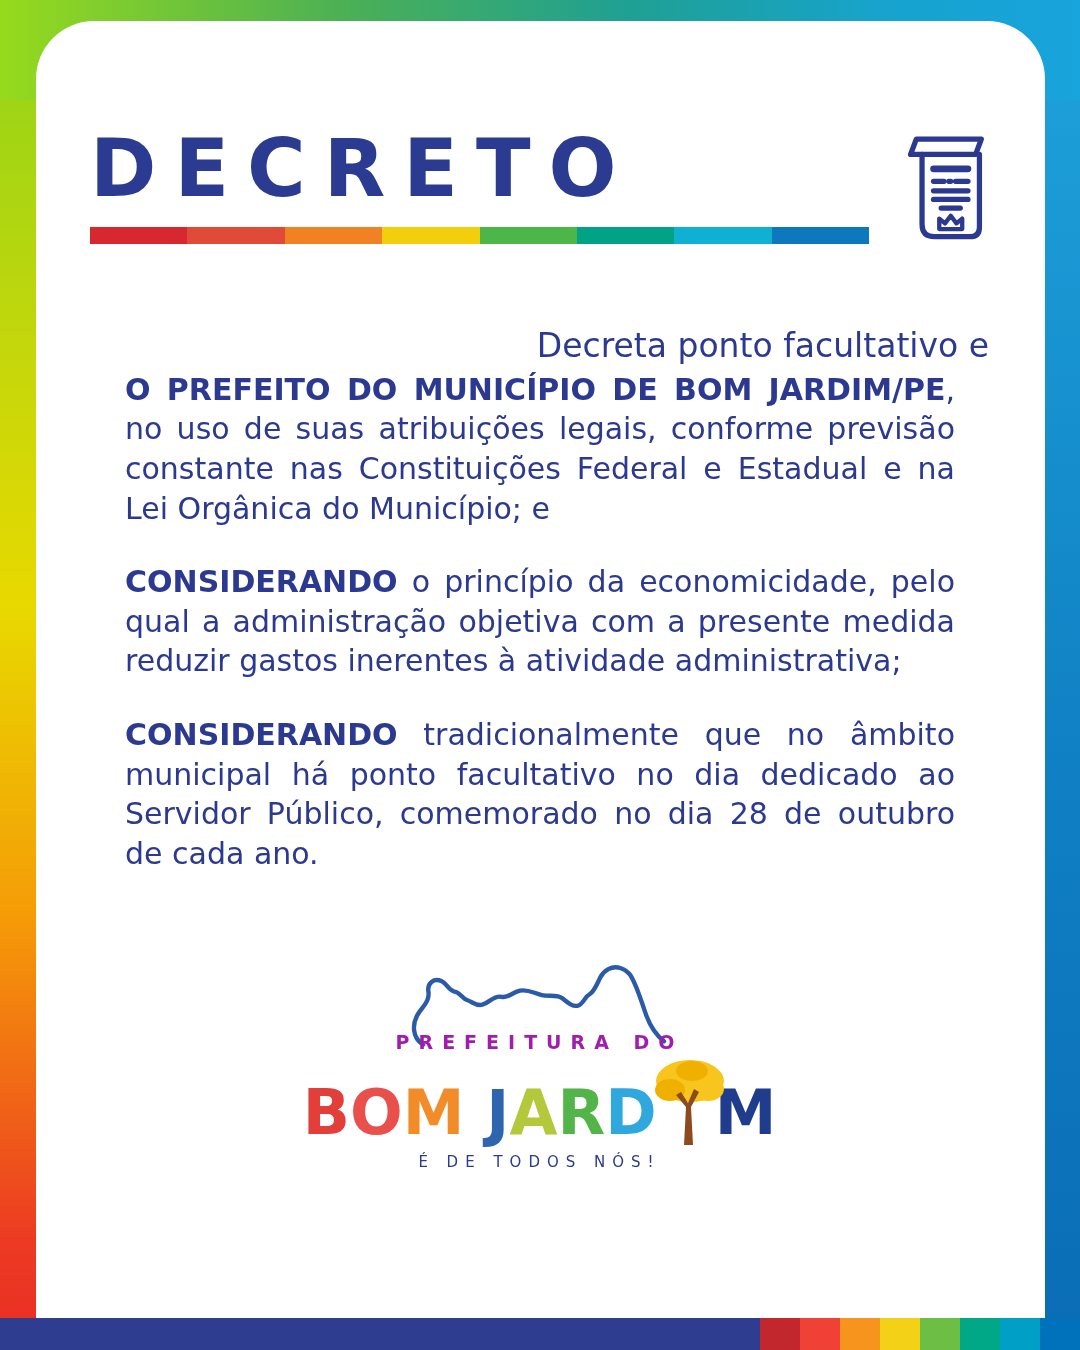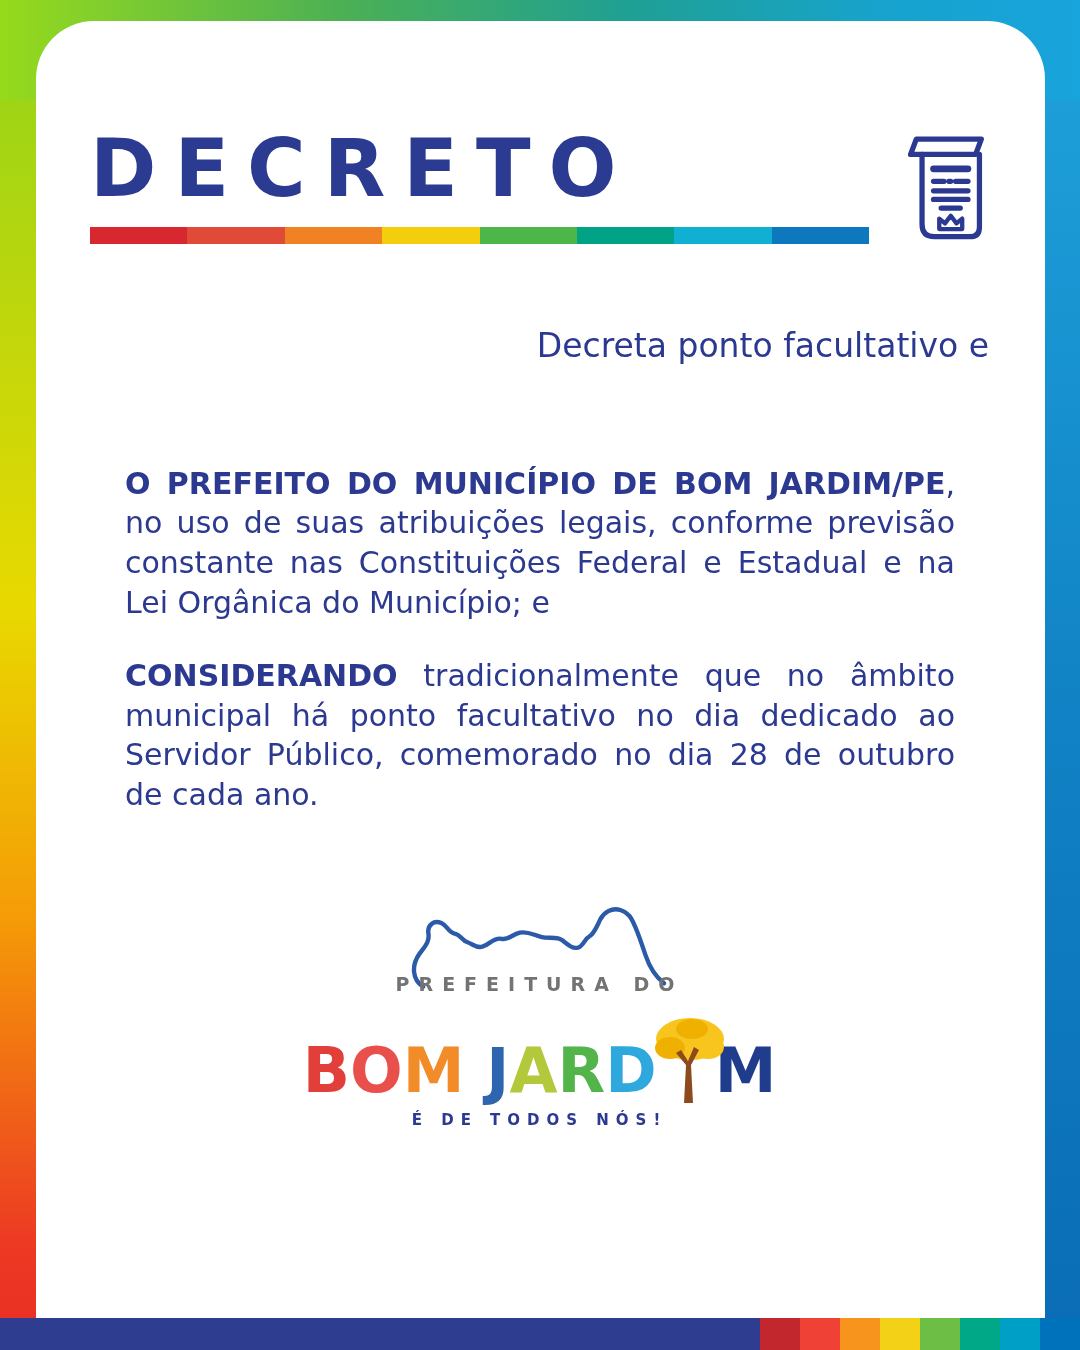--- a/index.html
+++ b/index.html
@@ -47,44 +47,44 @@
   .rainbow span { flex:1 1 auto; }
   .scroll-icon { width:88px; height:114px; flex:0 0 auto; }
 
   
   .subtitle {
     margin-top:78px; text-align:right; color:#2B3990;
     font-size:33px; line-height:1.45; font-weight:400;
   }
 
   
-  .doc-body { margin-top:94px; padding:0 34px 0 35px; }
+  .doc-body { padding:0 34px 0 35px; }
   .doc-body p {
     color:#2B3990; font-size:30px; line-height:1.32; text-align:justify; margin-bottom:34px;
   }
   .doc-body p .lead { font-weight:800; }
 
   
   .logo { margin-top:88px; display:flex; flex-direction:column; align-items:center; }
   .map-svg { width:282px; height:96px; margin-bottom:-26px; }
   .pretitle {
-    color:#737373; font-size:19px; font-weight:bold; letter-spacing:9px; z-index:2;
-    margin-bottom:20px; white-space:nowrap;
+    color:#a21caf; font-size:19px; font-weight:bold; letter-spacing:9px; z-index:2;
+    margin-bottom:4px; white-space:nowrap;
   }
   .word { display:flex; align-items:flex-end; line-height:0.95; z-index:2; }
   .word .lt { font-size:62px; font-weight:900; }
   .lt-space { width:22px; }
   .letter-o { position:relative; }
   .heart {
     position:absolute; left:50%; top:56%; transform:translate(-50%,-50%);
     color:#ffffff; font-size:26px; font-weight:normal;
   }
   .tree-svg { width:82px; height:90px; margin:0 -16px -4px -8px; z-index:3; }
   .tagline {
-    color:#2B3990; font-size:15px; font-weight:bold; letter-spacing:7px; margin-top:10px;
+    color:#2B3990; font-size:15px; font-weight:normal; letter-spacing:7px; margin-top:10px;
     white-space:nowrap;
   }
 </style>
 </head>
 <body>
 
 <div class="page">
   <div class="bg-left"></div>
   <div class="bg-right"></div>
   <div class="bg-top"></div>
@@ -122,20 +122,21 @@
         </g>
       </svg>
     </div>
 
     <div class="subtitle">
       <div>Decreta ponto facultativo e</div>
     </div>
 
     <div class="doc-body">
       <p><span class="lead">O PREFEITO DO MUNICÍPIO DE BOM JARDIM/PE</span><span>, no uso de suas atribuições legais, conforme previsão constante nas Constituições Federal e Estadual e na Lei Orgânica do Município; e</span></p>
+      <p><span class="lead">CONSIDERANDO</span><span> o princípio da economicidade, pelo qual a administração objetiva com a presente medida reduzir gastos inerentes à atividade administrativa;</span></p>
       <p><span class="lead">CONSIDERANDO</span><span> tradicionalmente que no âmbito municipal há ponto facultativo no dia dedicado ao Servidor Público, comemorado no dia 28 de outubro de cada ano.</span></p>
     </div>
 
     <div class="logo">
       <svg class="map-svg" viewBox="0 0 300 110">
         <path fill="none" stroke="#2B5BA8" stroke-width="5" stroke-linecap="round" stroke-linejoin="round" d="M16 96 C4 88 2 72 12 58 C18 50 24 44 22 34 C21 26 28 19 37 23 C44 26 45 34 52 35 C59 36 60 43 67 45 C73 47 77 52 84 50 C92 48 97 39 106 41 C113 43 118 36 127 34 C136 32 143 37 152 39 C160 41 170 38 176 43 C182 48 188 53 194 51 C200 49 201 41 207 38 C212 35 215 27 219 19 C223 11 232 5 242 8 C252 11 255 18 259 27 C263 36 267 48 271 60 C275 72 282 84 292 92"></path>
       </svg>
       <div class="pretitle">PREFEITURA DO</div>
       <div class="word">
         <span class="lt" style="color: rgb(226, 63, 59);">B</span>

